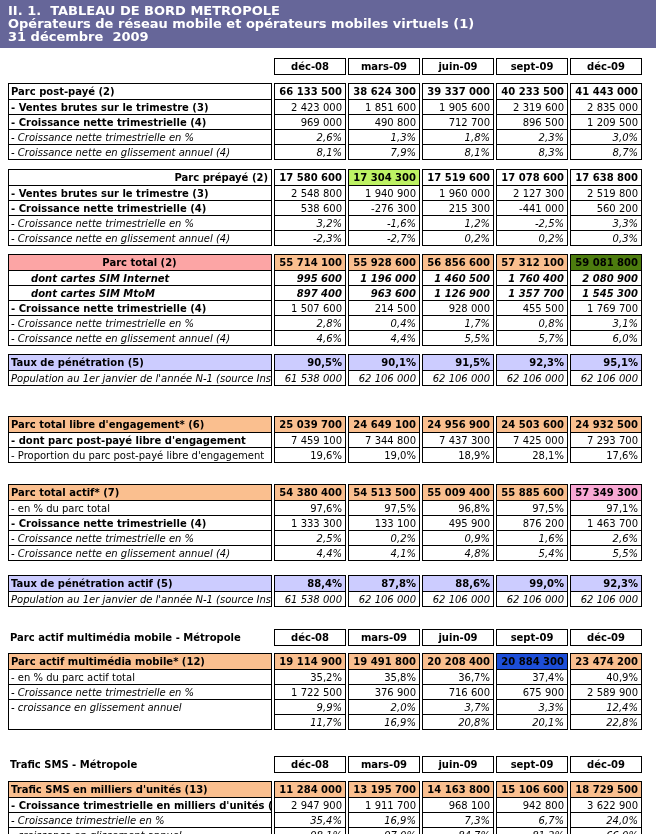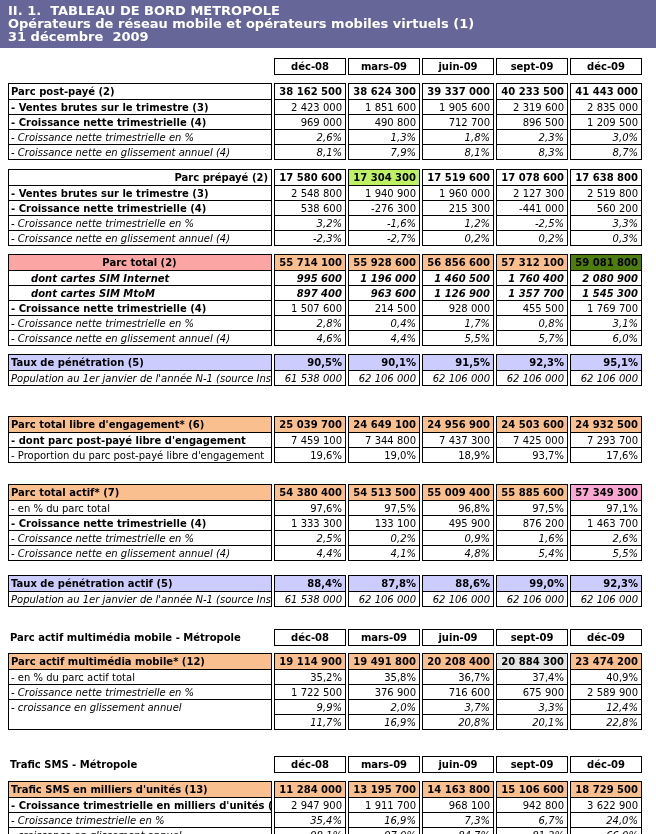--- a/index.html
+++ b/index.html
@@ -80,21 +80,21 @@
     </div>
     <div class="block table" data-name="parc-post-paye-table">
       <div class="labelbox" data-name="parc-post-paye-table-label-column">
         <div class="cell lab r-hdr" data-name="row-label-cell" style="background: rgb(255, 255, 255);">Parc post-payé (2)</div>
         <div class="cell lab r-bold" data-name="row-label-cell">- Ventes brutes sur le trimestre (3)</div>
         <div class="cell lab r-bold" data-name="row-label-cell">- Croissance nette trimestrielle (4)</div>
         <div class="cell lab r-ital" data-name="row-label-cell">- Croissance nette trimestrielle en %</div>
         <div class="cell lab r-ital" data-name="row-label-cell">- Croissance nette en glissement annuel (4)</div>
       </div>
       <div class="valbox" data-name="parc-post-paye-table-value-column">
-        <div class="cell val r-hdr" data-name="value-cell" style="background: rgb(255, 255, 255);">38 162 500</div>
+        <div class="cell val r-hdr" data-name="value-cell" style="background: rgb(255, 255, 255);">66 133 500</div>
         <div class="cell val r-bold" data-name="value-cell">2 423 000</div>
         <div class="cell val r-bold" data-name="value-cell">969 000</div>
         <div class="cell val r-ital" data-name="value-cell">2,6%</div>
         <div class="cell val r-ital" data-name="value-cell">8,1%</div>
       </div>
       <div class="valbox" data-name="parc-post-paye-table-value-column">
         <div class="cell val r-hdr" data-name="value-cell" style="background: rgb(255, 255, 255);">38 624 300</div>
         <div class="cell val r-bold" data-name="value-cell">1 851 600</div>
         <div class="cell val r-bold" data-name="value-cell">490 800</div>
         <div class="cell val r-ital" data-name="value-cell">1,3%</div>
@@ -259,21 +259,21 @@
         <div class="cell val r-reg" data-name="value-cell">19,0%</div>
       </div>
       <div class="valbox" data-name="parc-libre-engagement-table-value-column">
         <div class="cell val r-hdr" data-name="value-cell" style="background: rgb(250, 191, 143);">24 956 900</div>
         <div class="cell val r-bold" data-name="value-cell">7 437 300</div>
         <div class="cell val r-reg" data-name="value-cell">18,9%</div>
       </div>
       <div class="valbox" data-name="parc-libre-engagement-table-value-column">
         <div class="cell val r-hdr" data-name="value-cell" style="background: rgb(250, 191, 143);">24 503 600</div>
         <div class="cell val r-bold" data-name="value-cell">7 425 000</div>
-        <div class="cell val r-reg" data-name="value-cell">93,7%</div>
+        <div class="cell val r-reg" data-name="value-cell">28,1%</div>
       </div>
       <div class="valbox" data-name="parc-libre-engagement-table-value-column">
         <div class="cell val r-hdr" data-name="value-cell" style="background: rgb(250, 191, 143);">24 932 500</div>
         <div class="cell val r-bold" data-name="value-cell">7 293 700</div>
         <div class="cell val r-reg" data-name="value-cell">17,6%</div>
       </div>
     </div>
     <div class="block table" data-name="parc-total-actif-table">
       <div class="labelbox" data-name="parc-total-actif-table-label-column">
         <div class="cell lab r-hdr" data-name="row-label-cell" style="background: rgb(250, 191, 143);">Parc total actif* (7)</div>
@@ -376,21 +376,21 @@
         <div class="cell val r-ital" data-name="value-cell">16,9%</div>
       </div>
       <div class="valbox" data-name="parc-multimedia-table-value-column">
         <div class="cell val r-hdr" data-name="value-cell" style="background: rgb(250, 191, 143);">20 208 400</div>
         <div class="cell val r-reg" data-name="value-cell">36,7%</div>
         <div class="cell val r-bold" data-name="value-cell">716 600</div>
         <div class="cell val r-ital" data-name="value-cell">3,7%</div>
         <div class="cell val r-ital" data-name="value-cell">20,8%</div>
       </div>
       <div class="valbox" data-name="parc-multimedia-table-value-column">
-        <div class="cell val r-hdr" data-name="value-cell" style="background: #e5e5e5;">20 884 300</div>
+        <div class="cell val r-hdr" data-name="value-cell" style="background: #1d4ed8;">20 884 300</div>
         <div class="cell val r-reg" data-name="value-cell">37,4%</div>
         <div class="cell val r-bold" data-name="value-cell">675 900</div>
         <div class="cell val r-ital" data-name="value-cell">3,3%</div>
         <div class="cell val r-ital" data-name="value-cell">20,1%</div>
       </div>
       <div class="valbox" data-name="parc-multimedia-table-value-column">
         <div class="cell val r-hdr" data-name="value-cell" style="background: rgb(250, 191, 143);">23 474 200</div>
         <div class="cell val r-reg" data-name="value-cell">40,9%</div>
         <div class="cell val r-bold" data-name="value-cell">2 589 900</div>
         <div class="cell val r-ital" data-name="value-cell">12,4%</div>

